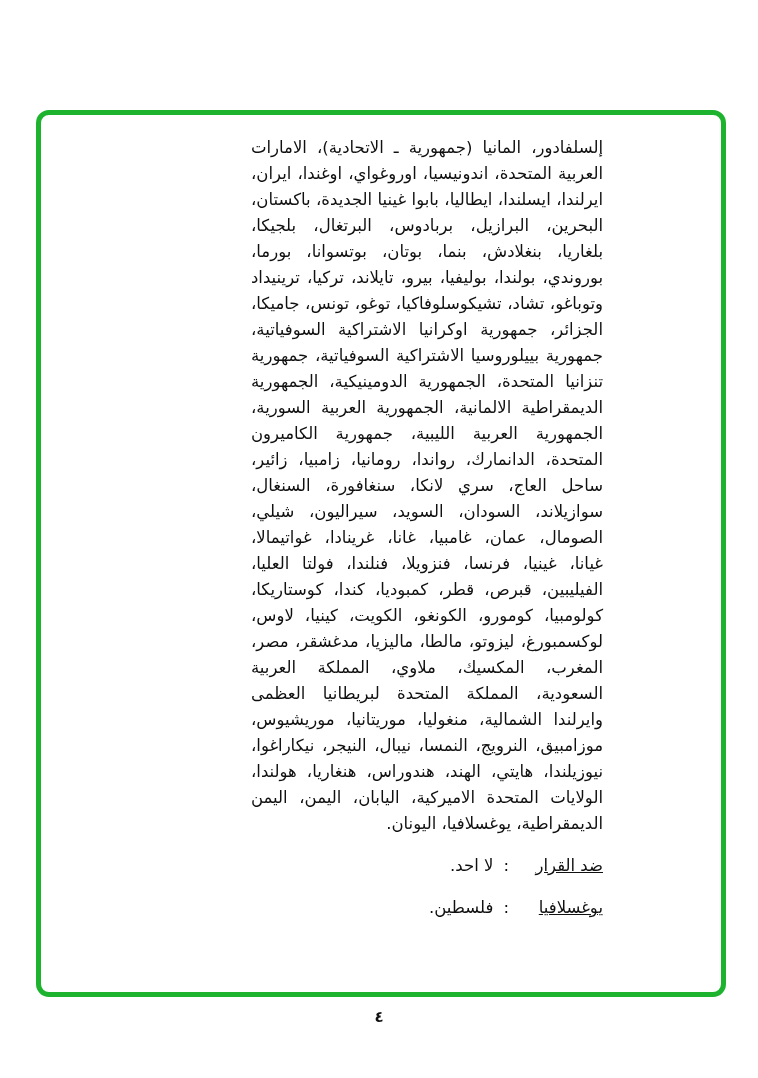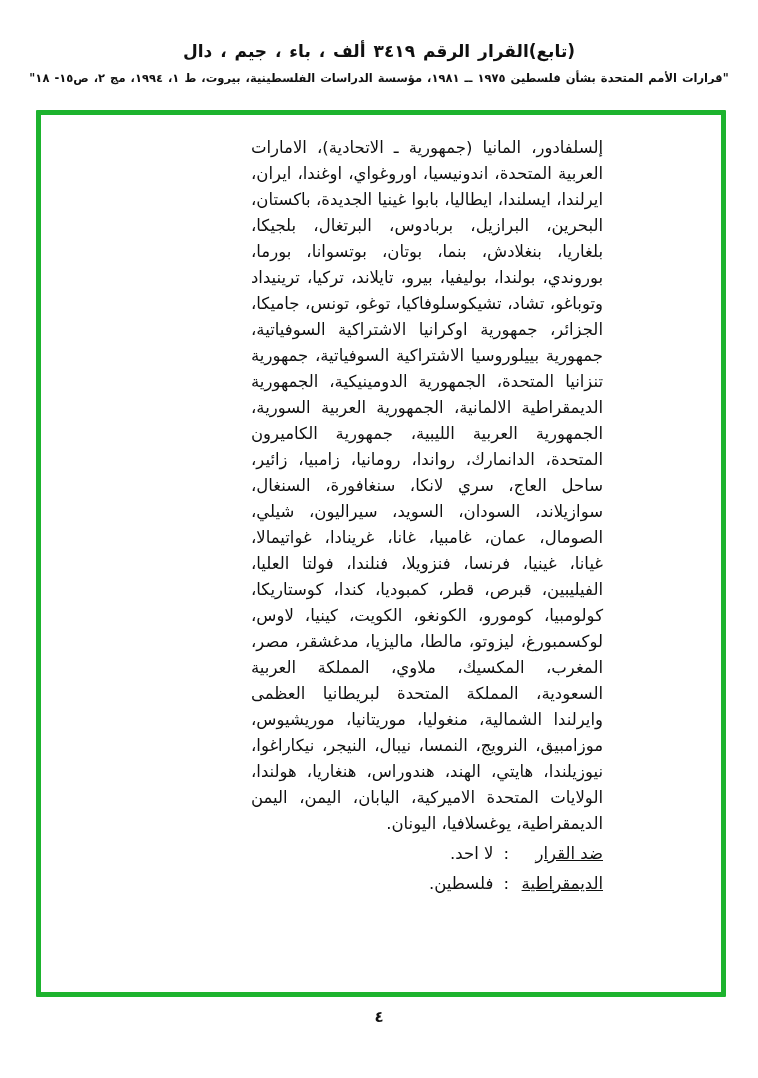--- a/index.html
+++ b/index.html
@@ -16,66 +16,62 @@
     margin-top:41px; font-size:17px; font-weight:bold;
     word-spacing:2px;
   }
   .source-line {
     margin-top:10px; font-size:11.5px; font-weight:bold;
     word-spacing:1px;
   }
   .frame {
     position:absolute; left:36px; top:110px;
     width:680px; height:877px;
-    border:5px solid #1db32e; border-radius:1px;
+    border:5px solid #1db32e; border-radius:13px;
     background:#ffffff;
   }
   .text-col {
     position:absolute; top:20px; right:118px; width:352px;
     direction:rtl; color:#101010;
   }
   .countries {
     margin:0; font-size:16.5px; line-height:26px;
     text-align:justify; text-justify:inter-word;
   }
   .vote-row {
     margin-top:4px; font-size:16.5px; line-height:26px;
     display:flex; flex-direction:row; align-items:baseline;
   }
   .vote-label { min-width:84px; white-space:nowrap;text-decoration:underline; }
   .vote-colon { margin:0 10px; }
-  .vote-value { white-space:nowrap; }
+  .vote-value { white-space:nowrap;margin-top:12px; }
   .page-number {
     position:absolute; top:1008px; left:0; width:758px;
     text-align:center; font-size:15px; font-weight:bold; color:#101010;
   }
 </style>
 </head>
 <body>
 
 <div class="page">
 
-  <div class="doc-header">
-    <div class="title-line">(تابع)القرار الرقم  ٣٤١٩ ألف ، باء ، جيم ، دال</div>
-    <div class="source-line">"قرارات الأمم المتحدة بشأن فلسطين ١٩٧٥ ــ ١٩٨١، مؤسسة الدراسات الفلسطينية، بيروت، ط ١، ١٩٩٤، مج ٢، ص١٥- ١٨"</div>
-  </div>
 
   <div class="frame" style="border-color: rgb(29, 179, 46);">
     <div class="text-col">
 
       <p class="countries">إلسلفادور، المانيا (جمهورية ـ الاتحادية)، الامارات العربية المتحدة، اندونيسيا، اوروغواي، اوغندا، ايران، ايرلندا، ايسلندا، ايطاليا، بابوا غينيا الجديدة، باكستان، البحرين، البرازيل، بربادوس، البرتغال، بلجيكا، بلغاريا، بنغلادش، بنما، بوتان، بوتسوانا، بورما، بوروندي، بولندا، بوليفيا، بيرو، تايلاند، تركيا، ترينيداد وتوباغو، تشاد، تشيكوسلوفاكيا، توغو، تونس، جاميكا، الجزائر، جمهورية اوكرانيا الاشتراكية السوفياتية، جمهورية بييلوروسيا الاشتراكية السوفياتية، جمهورية تنزانيا المتحدة، الجمهورية الدومينيكية، الجمهورية الديمقراطية الالمانية، الجمهورية العربية السورية، الجمهورية العربية الليبية، جمهورية الكاميرون المتحدة، الدانمارك، رواندا، رومانيا، زامبيا، زائير، ساحل العاج، سري لانكا، سنغافورة، السنغال، سوازيلاند، السودان، السويد، سيراليون، شيلي، الصومال، عمان، غامبيا، غانا، غرينادا، غواتيمالا، غيانا، غينيا، فرنسا، فنزويلا، فنلندا، فولتا العليا، الفيليبين، قبرص، قطر، كمبوديا، كندا، كوستاريكا، كولومبيا، كومورو، الكونغو، الكويت، كينيا، لاوس، لوكسمبورغ، ليزوتو، مالطا، ماليزيا، مدغشقر، مصر، المغرب، المكسيك، ملاوي، المملكة العربية السعودية، المملكة المتحدة لبريطانيا العظمى وايرلندا الشمالية، منغوليا، موريتانيا، موريشيوس، موزامبيق، النرويج، النمسا، نيبال، النيجر، نيكاراغوا، نيوزيلندا، هايتي، الهند، هندوراس، هنغاريا، هولندا، الولايات المتحدة الاميركية، اليابان، اليمن، اليمن الديمقراطية، يوغسلافيا، اليونان.</p>
 
       <div class="vote-row">
         <span class="vote-label">ضد القرار</span>
         <span class="vote-colon">:</span>
         <span class="vote-value">لا احد.</span>
       </div>
 
       <div class="vote-row">
-        <span class="vote-label">الديمقراطية</span>
+        <span class="vote-label">يوغسلافيا</span>
         <span class="vote-colon">:</span>
         <span class="vote-value">فلسطين.</span>
       </div>
 
     </div>
   </div>
 
   <div class="page-number">٤</div>
 
 </div>

